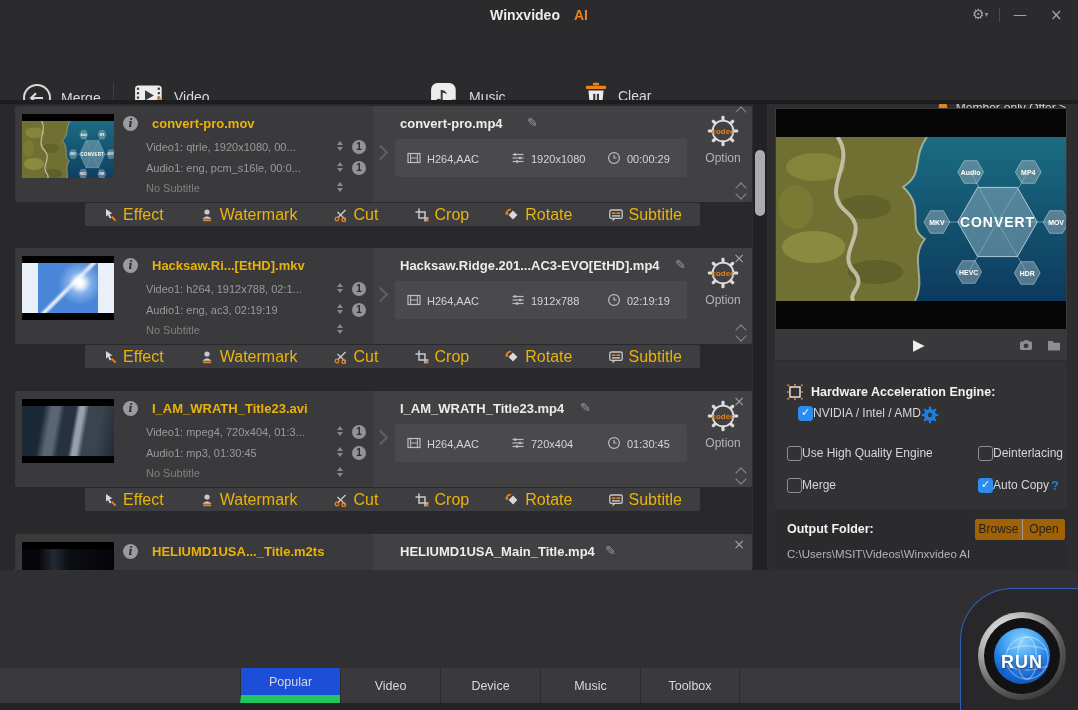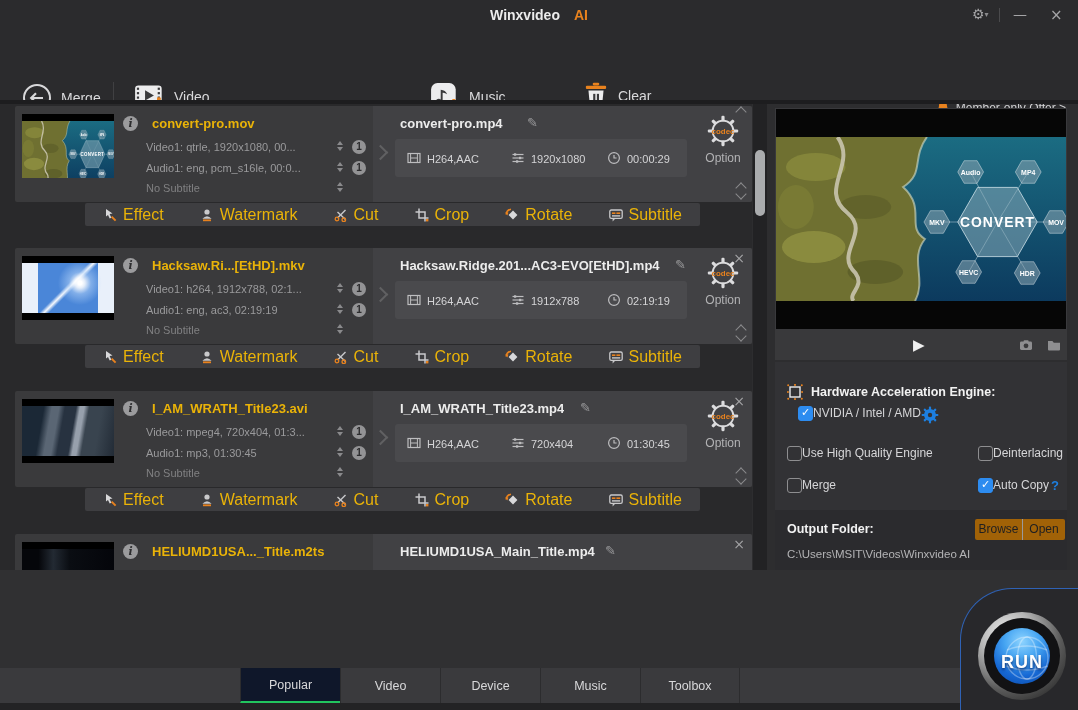--- a/index.html
+++ b/index.html
@@ -107,21 +107,21 @@
   .runb3{position:absolute;inset:10px;border-radius:50%;overflow:hidden;
          background:radial-gradient(circle at 50% 24%,#8ed4ff 0%,#46a5f2 34%,#1668d4 68%,#0b4aa8 100%)}
   .runtxt{position:absolute;left:0;right:0;top:24px;text-align:center;font-size:18px;font-weight:bold;color:#fff;
           text-shadow:0 2px 3px rgba(0,0,40,.55);letter-spacing:1px}
   
   .tabbar{left:0;top:668px;width:1078px;height:35px;background:#3a3a3d;z-index:2}
   .tabs{position:absolute;left:240px;top:0;height:35px;display:flex}
   .tab{width:100px;height:35px;box-sizing:border-box;border-left:1px solid #2c2c2e;color:#d8d8da;font-size:12.5px;
        display:flex;align-items:center;justify-content:center}
   .tab:last-child{border-right:1px solid #2c2c2e}
-  .tab.sel{background:#0f172a;border-bottom:2px solid #22c55e}
+  .tab.sel{background:#1d4ed8;border-bottom:8px solid #22c55e}
   .tabfoot{left:0;top:703px;width:1078px;height:7px;background:#232325;z-index:2}
   .ic{display:block}
 </style>
 </head>
 <body>
 
 <svg width="0" height="0" style="position:absolute" aria-hidden="true">
 <defs>
   <linearGradient id="wat" x1="0" y1="0" x2="0" y2="1">
     <stop offset="0" stop-color="#1b6c82"></stop>

